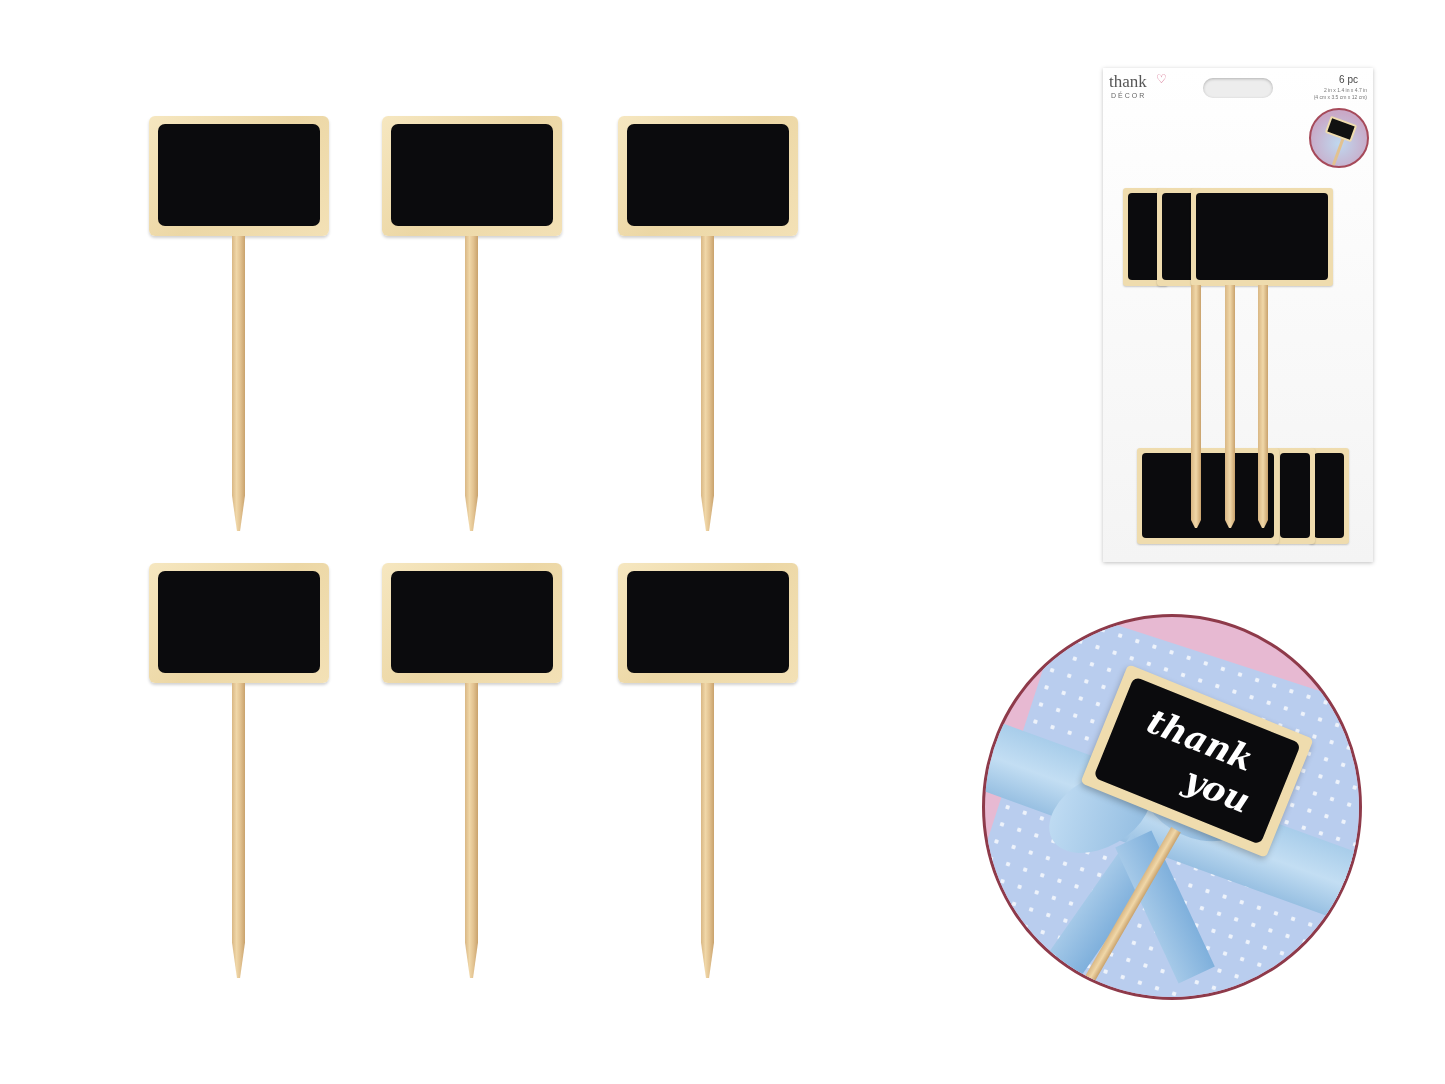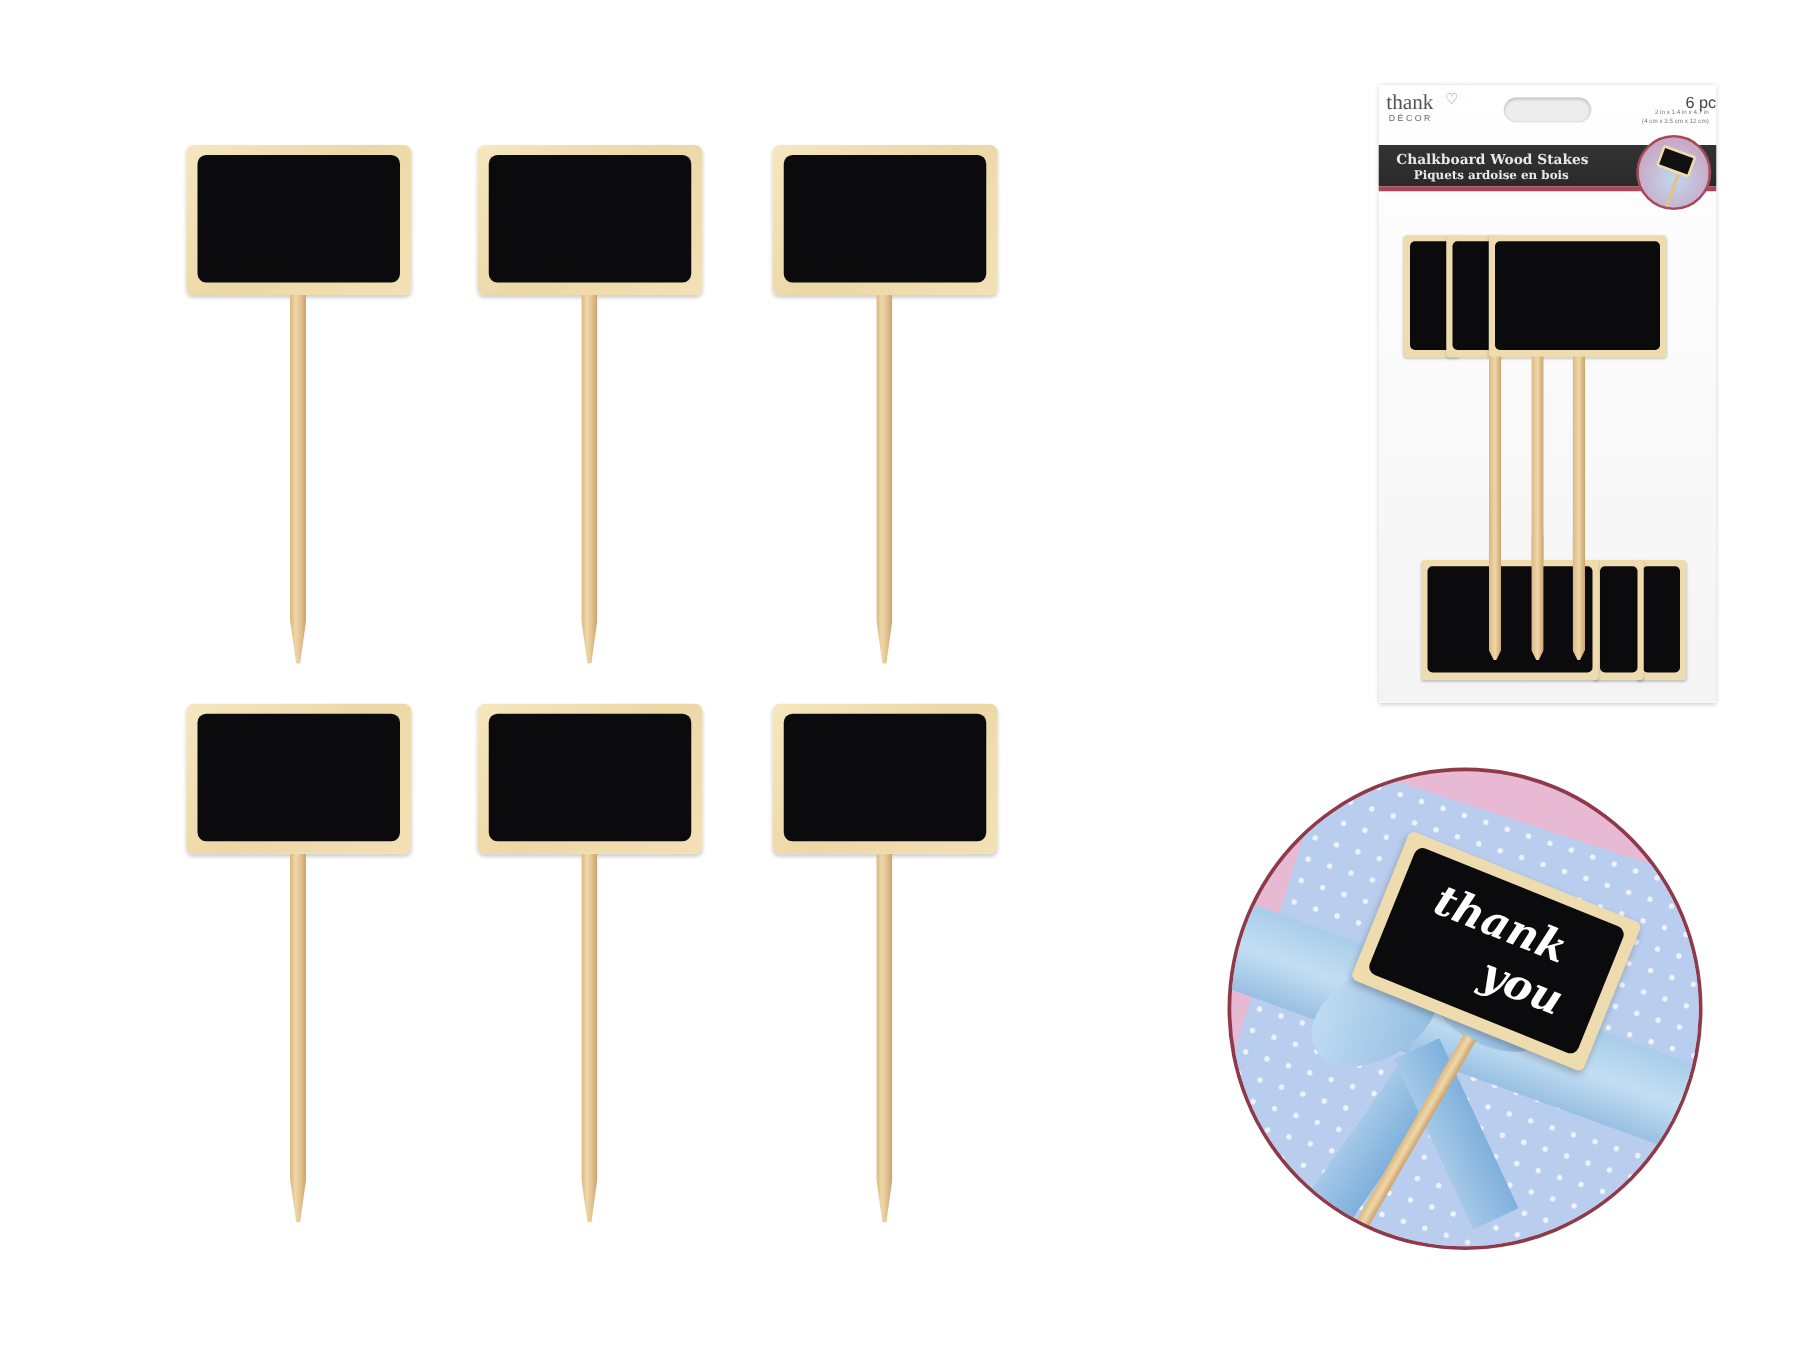--- a/index.html
+++ b/index.html
@@ -31,21 +31,21 @@
     box-shadow: 0 1px 4px rgba(0,0,0,0.25);
   }
   .pkg-header { position: absolute; left: 0; top: 0; width: 100%; height: 48px; }
   .logo-craft { position: absolute; left: 6px; top: 4px; font-family: "Liberation Serif", serif; font-size: 17px; color: #555; }
   .logo-heart { position: absolute; left: 53px; top: 4px; font-size: 12px; color: #d36b8a; }
   .logo-decor { position: absolute; left: 8px; top: 24px; font-size: 7px; letter-spacing: 2px; color: #666; }
   .hang-hole {
     position: absolute; left: 100px; top: 10px; width: 70px; height: 20px;
     border-radius: 10px; background: #ededed; box-shadow: inset 0 1px 3px rgba(0,0,0,0.25);
   }
-  .pkg-count { position: absolute; right: 0; top: 6px; font-size: 13px; color: #444; }
+  .pkg-count { position: absolute; right: 15px; top: 6px; font-size: 10px; color: #444; }
   .pkg-dim1, .pkg-dim2 { position: absolute; right: 6px; font-size: 5px; color: #777; }
   .pkg-dim1 { top: 19px; }
   .pkg-dim2 { top: 26px; }
   .pkg-banner {
     position: absolute; left: 0; top: 48px; width: 100%; height: 37px;
     background: linear-gradient(180deg, #333 0%, #2a2a2a 100%);
     border-bottom: 4px solid #a64a5a;
   }
   .pkg-title-en { position: absolute; left: 14px; top: 5px; font-family: "DejaVu Serif", serif; font-weight: bold; font-size: 11px; color: #e8e8e8; }
   .pkg-title-fr { position: absolute; left: 28px; top: 19px; font-family: "DejaVu Serif", serif; font-weight: bold; font-size: 9.5px; color: #e8e8e8; }
@@ -156,24 +156,20 @@
 
 <div class="package">
   <div class="pkg-header">
     <span class="logo-craft">thank</span>
     <span class="logo-heart">♡</span>
     <span class="logo-decor">DÉCOR</span>
     <div class="hang-hole"></div>
     <span class="pkg-count">6 pc</span>
     <span class="pkg-dim1">2 in x 1.4 in x 4.7 in</span>
     <span class="pkg-dim2">(4 cm x 3.5 cm x 12 cm)</span>
-  </div>
-  <div class="pkg-banner">
-    <span class="pkg-title-en">Chalkboard Wood Stakes</span>
-    <span class="pkg-title-fr">Piquets ardoise en bois</span>
   </div>
   <div class="pkg-badge">
     <div class="mini-stick"></div>
     <div class="mini-sign"></div>
   </div>
 
   <div class="mini" style="left:20px;top:120px;width:45px;height:98px;">
       <div class="ms"></div>
     </div>
   <div class="mini" style="left:54px;top:120px;width:45px;height:98px;">

